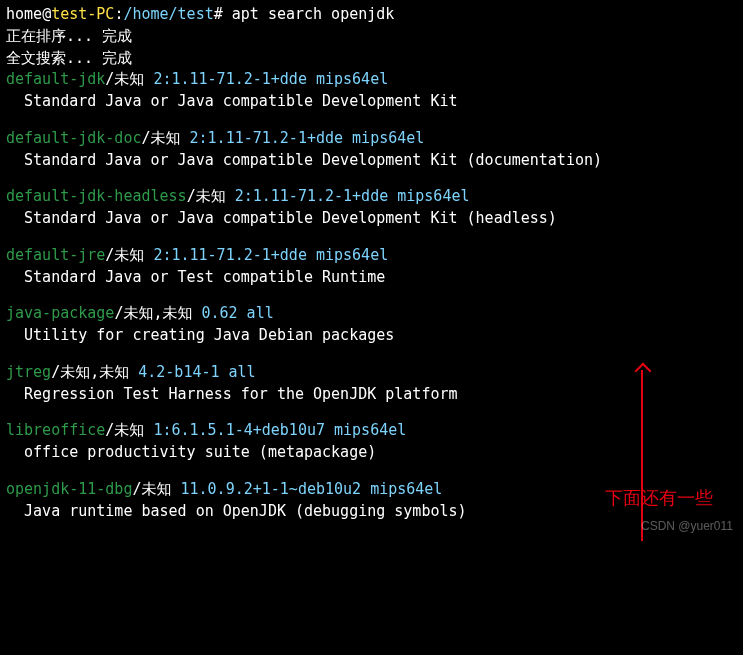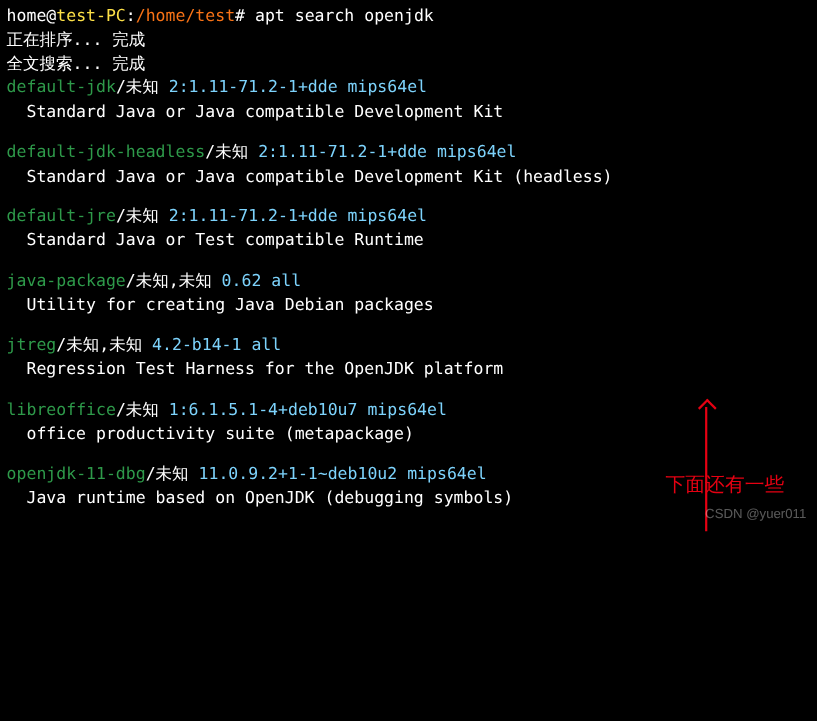--- a/index.html
+++ b/index.html
@@ -9,21 +9,21 @@
     font-family: "DejaVu Sans Mono", "Consolas", monospace;
     font-size: 15px;
     line-height: 1.45;
     color: #fff;
     width: 743px;
     box-sizing: border-box;
     position: relative;
   }
   .prompt .user { color: #fff; }
   .prompt .host { color: #fde047; }
-  .prompt .path { color: #f97316; }
+  .prompt .path { color: #7dd3fc; }
   .prompt .cmd  { color: #fff; }
   .progress { color: #fff; }
   .pkg { color: #2e9a4a; }
   .status { color: #fff; }
   .ver { color: #7dd3fc; }
   .desc { color: #fff; padding-left: 2ch; display: block; }
   .entry { margin-bottom: 1em; }
   .annotation-arrow {
     position: absolute;
     right: 100px;
@@ -79,20 +79,24 @@
 
 <div class="progress">正在排序... 完成</div>
 <div class="progress">全文搜索... 完成</div>
 
 <div id="package-list">
     <div class="entry">
       <div><span class="pkg">default-jdk</span><span class="status">/未知 </span><span class="ver">2:1.11-71.2-1+dde mips64el</span></div>
       <span class="desc">Standard Java or Java compatible Development Kit</span>
     </div>
     <div class="entry">
+      <div><span class="pkg">default-jdk-doc</span><span class="status">/未知 </span><span class="ver">2:1.11-71.2-1+dde mips64el</span></div>
+      <span class="desc">Standard Java or Java compatible Development Kit (documentation)</span>
+    </div>
+    <div class="entry">
       <div><span class="pkg">default-jdk-headless</span><span class="status">/未知 </span><span class="ver">2:1.11-71.2-1+dde mips64el</span></div>
       <span class="desc">Standard Java or Java compatible Development Kit (headless)</span>
     </div>
     <div class="entry">
       <div><span class="pkg">default-jre</span><span class="status">/未知 </span><span class="ver">2:1.11-71.2-1+dde mips64el</span></div>
       <span class="desc">Standard Java or Test compatible Runtime</span>
     </div>
     <div class="entry">
       <div><span class="pkg">java-package</span><span class="status">/未知,未知 </span><span class="ver">0.62 all</span></div>
       <span class="desc">Utility for creating Java Debian packages</span>

